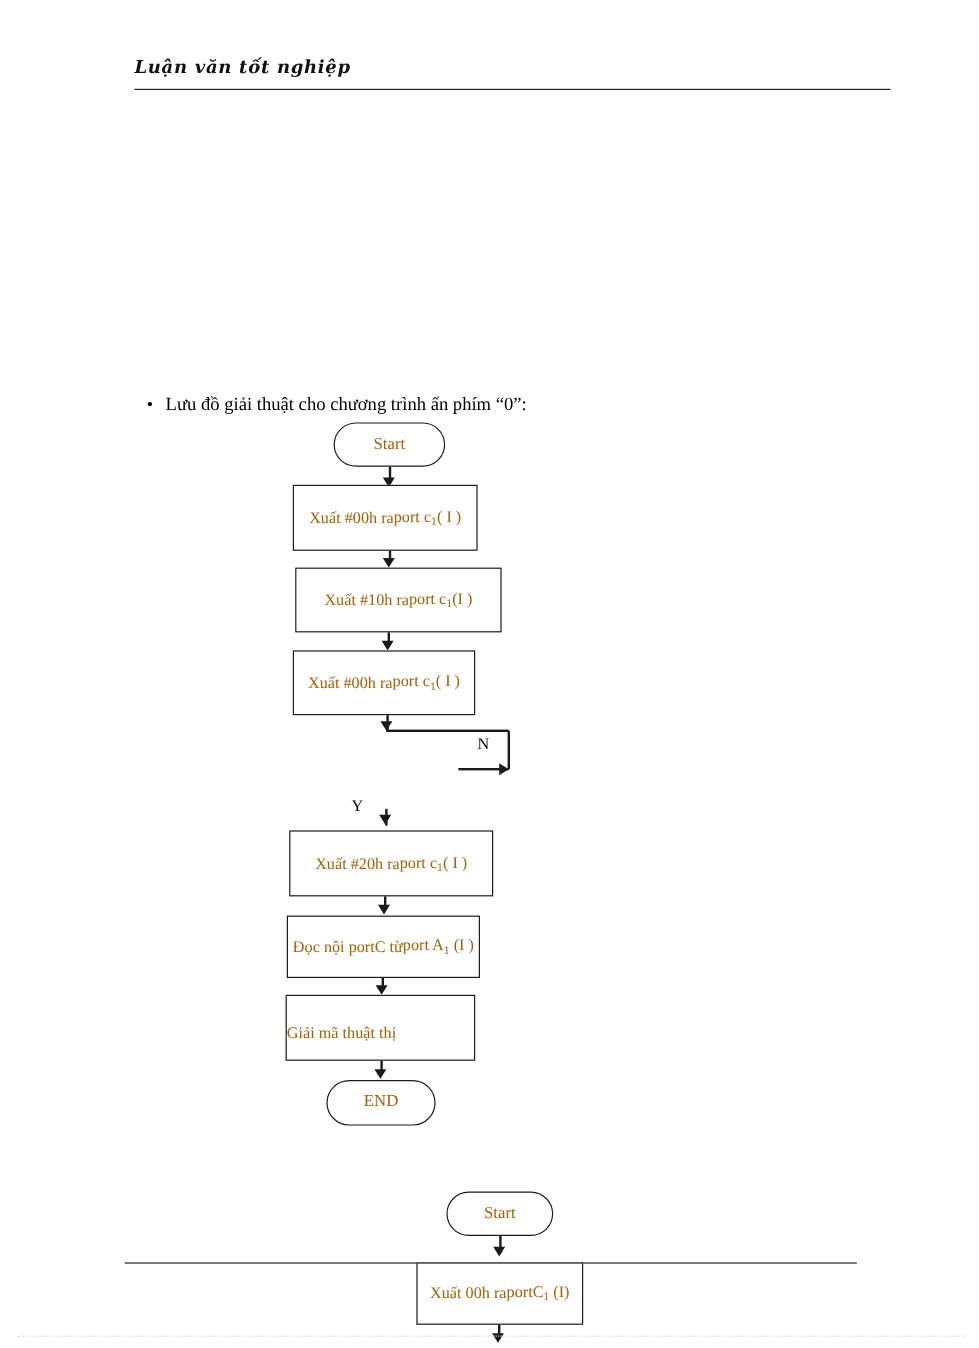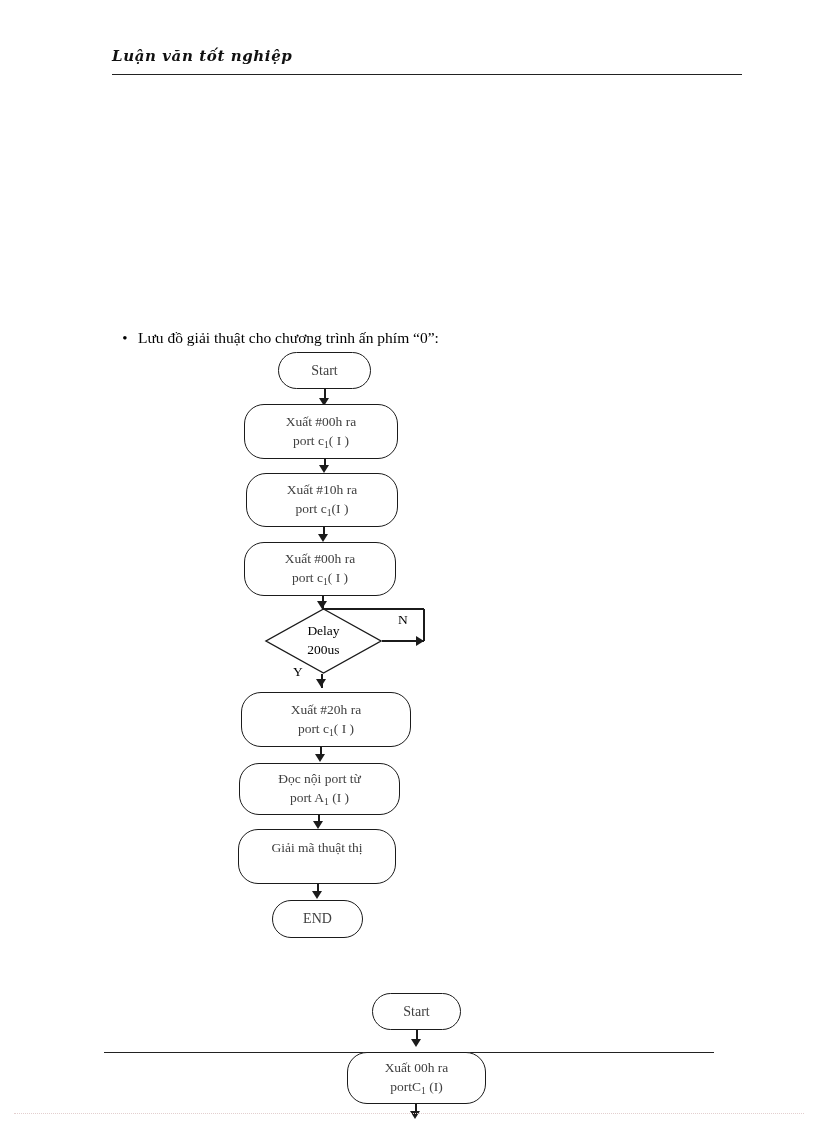--- a/index.html
+++ b/index.html
@@ -81,28 +81,26 @@
 
   
   .fc-node {
     position: absolute;
     box-sizing: border-box;
     border: 1.4px solid #1b1b1b;
     background: #fff;
     font-size: 13.5px;
     line-height: 1.42;
     text-align: center;
-    color: #404040;
+    color: #a16207;
   }
   .fc-process {
     display: flex;
-    flex-direction: column;
     align-items: center;
     justify-content: center;
-    border-radius: 20px;
   }
   .fc-process.top-aligned {
     justify-content: flex-start;
     padding-top: 8px;
   }
   .fc-terminal {
     border-radius: 999px;
     display: flex;
     align-items: center;
     justify-content: center;
@@ -170,62 +168,55 @@
   <div class="conn conn-v" style="left:324px; top:389px; height:14px;"></div>
   <div class="arrowhead" style="left:319px; top:398px;"></div>
 
   <div class="fc-node fc-process" style="left:244px; top:404px; width:154px; height:55px;">
     <span class="l1">Xuất #00h ra</span>
     <span class="l2"><span>port c</span><sub>1</sub><span>( I )</span></span>
   </div>
   <div class="conn conn-v" style="left:324px; top:459px; height:9px;"></div>
   <div class="arrowhead" style="left:319px; top:465px;"></div>
 
-  <div class="fc-node fc-process" style="left:246px; top:473px; width:152px; height:54px;">
+  <div class="fc-node fc-process" style="left:246px; top:473px; width:172px; height:54px;">
     <span class="l1">Xuất #10h ra</span>
     <span class="l2"><span>port c</span><sub>1</sub><span>(I )</span></span>
   </div>
   <div class="conn conn-v" style="left:323px; top:527px; height:10px;"></div>
   <div class="arrowhead" style="left:318px; top:534px;"></div>
 
   <div class="fc-node fc-process" style="left:244px; top:542px; width:152px; height:54px;">
     <span class="l1">Xuất #00h ra</span>
     <span class="l2"><span>port c</span><sub>1</sub><span>( I )</span></span>
   </div>
 
   <div class="conn conn-v" style="left:322px; top:596px; height:14px;"></div>
   <div class="arrowhead" style="left:317px; top:601px;"></div>
 
-  <div class="fc-diamond" style="left:265px; top:608px; width:117px; height:66px;">
-    <svg width="117" height="66" viewBox="0 0 117 66" aria-hidden="true">
-      <polygon points="58.5,1 116,33 58.5,65 1,33" fill="#ffffff" stroke="#1b1b1b" stroke-width="1.4"></polygon>
-    </svg>
-    <div class="dtext" style="top:14px;">Delay</div>
-    <div class="dtext" style="top:33px;">200us</div>
-  </div>
 
   <div class="conn conn-h" style="left:382px; top:640px; width:42px;"></div>
   <div class="arrowhead right" style="left:416px; top:636px;"></div>
   <div class="conn conn-v" style="left:423px; top:609px; height:32px;"></div>
   <div class="conn conn-h" style="left:322px; top:608px; width:102px;"></div>
   <div class="branch-label" style="left:398px; top:612px;">N</div>
 
   <div class="conn conn-v" style="left:321px; top:674px; height:14px;"></div>
   <div class="arrowhead" style="left:316px; top:679px;"></div>
   <div class="branch-label" style="left:293px; top:664px;">Y</div>
 
   <div class="fc-node fc-process" style="left:241px; top:692px; width:170px; height:55px;">
     <span class="l1">Xuất #20h ra</span>
     <span class="l2"><span>port c</span><sub>1</sub><span>( I )</span></span>
   </div>
   <div class="conn conn-v" style="left:320px; top:747px; height:10px;"></div>
   <div class="arrowhead" style="left:315px; top:754px;"></div>
 
   <div class="fc-node fc-process" style="left:239px; top:763px; width:161px; height:52px;">
-    <span class="l1">Đọc nội port từ</span>
+    <span class="l1">Đọc nội portC từ</span>
     <span class="l2"><span>port A</span><sub>1</sub><span> (I )</span></span>
   </div>
   <div class="conn conn-v" style="left:318px; top:815px; height:10px;"></div>
   <div class="arrowhead" style="left:313px; top:821px;"></div>
 
   <div class="fc-node fc-process top-aligned" style="left:238px; top:829px; width:158px; height:55px;">
     <span class="l1">Giải mã thuật thị</span>
   </div>
   <div class="conn conn-v" style="left:317px; top:884px; height:11px;"></div>
   <div class="arrowhead" style="left:312px; top:891px;"></div>

